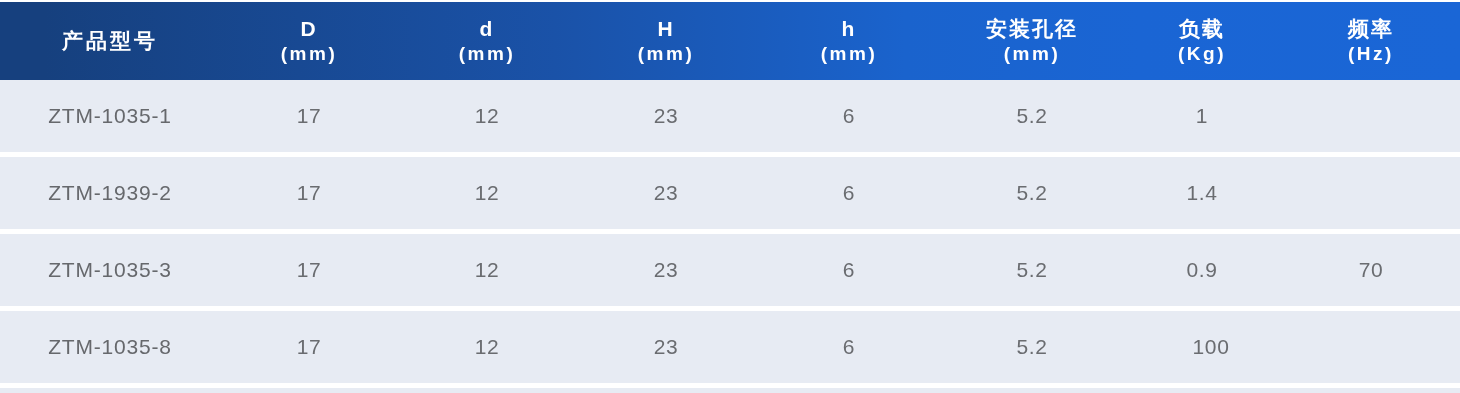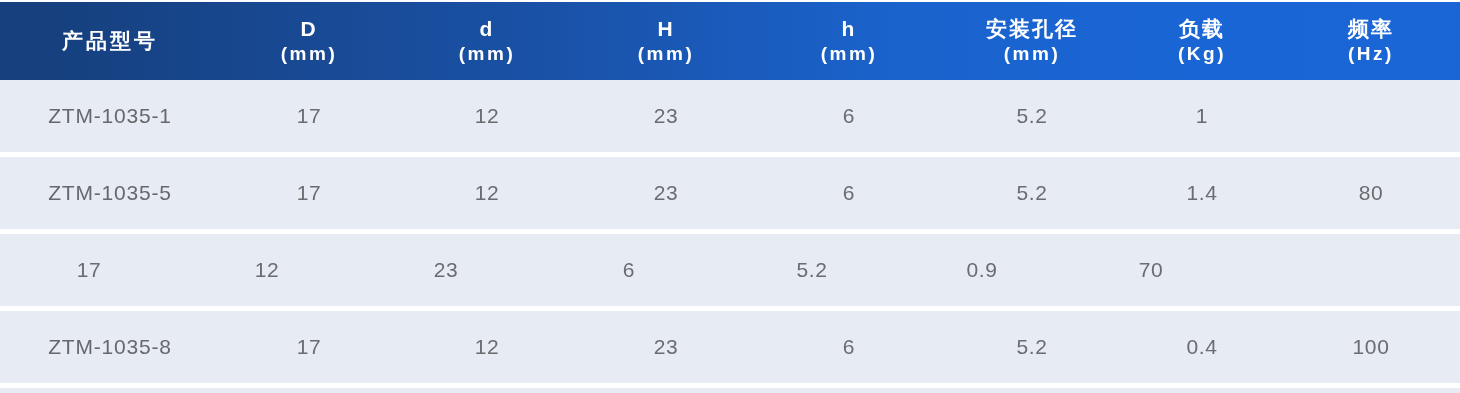--- a/index.html
+++ b/index.html
@@ -146,47 +146,46 @@
       <div class="td first c0">ZTM-1035-1</div>
       <div class="td c1">17</div>
       <div class="td c2">12</div>
       <div class="td c3">23</div>
       <div class="td c4">6</div>
       <div class="td c5">5.2</div>
       <div class="td c6">1</div>
     </div>
 
     <div class="tr">
-      <div class="td first c0">ZTM-1035-5</div>
+      <div class="td first c0">ZTM-1939-2</div>
       <div class="td c1">17</div>
       <div class="td c2">12</div>
       <div class="td c3">23</div>
       <div class="td c4">6</div>
       <div class="td c5">5.2</div>
       <div class="td c6">1.4</div>
-      <div class="td c7">80</div>
     </div>
 
     <div class="tr">
+      <div class="td first c0">ZTM-1035-3</div>
       <div class="td c1">17</div>
       <div class="td c2">12</div>
       <div class="td c3">23</div>
       <div class="td c4">6</div>
       <div class="td c5">5.2</div>
       <div class="td c6">0.9</div>
       <div class="td c7">70</div>
     </div>
 
     <div class="tr">
       <div class="td first c0">ZTM-1035-8</div>
       <div class="td c1">17</div>
       <div class="td c2">12</div>
       <div class="td c3">23</div>
       <div class="td c4">6</div>
       <div class="td c5">5.2</div>
-      <div class="td c6">0.4</div>
       <div class="td c7">100</div>
     </div>
 
     <div class="tr partial"></div>
 
   </div>
 </div>
 
 </body></html>

